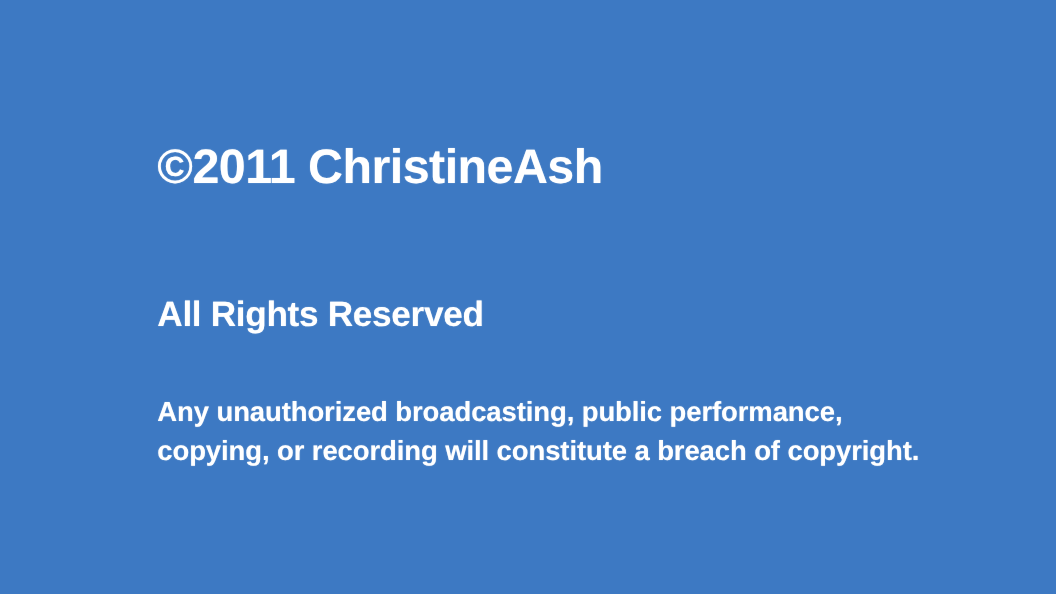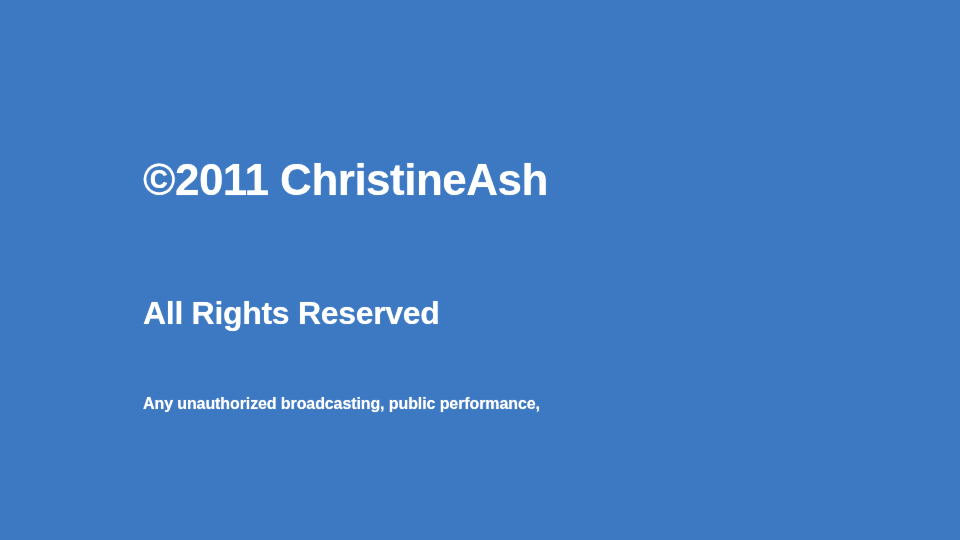--- a/index.html
+++ b/index.html
@@ -34,21 +34,20 @@
     width: 790px;
   }
 
   .line {
     color: #ffffff;
     font-weight: bold;
     white-space: pre;
     letter-spacing: -0.2px;
     
     text-shadow: 0 0 1.1px rgba(255, 255, 255, 0.55);
-    margin-top: 28px;
   }
 
   
   .headline {
     position: absolute;
     top: 126px;
     font-size: 44px;
     line-height: 52px;
     letter-spacing: -0.5px;
   }
@@ -62,35 +61,36 @@
     letter-spacing: -0.3px;
   }
 
   
   .notice {
     position: absolute;
     top: 358px;
   }
 
   .notice .line {
-    font-size: 16px;
+    font-size: 25px;
     line-height: 35px;
     letter-spacing: -0.1px;
   }
 </style>
 </head>
 <body>
 
 <div class="slate">
 
   <div class="text-stack">
 
     <div class="line headline">©2011 ChristineAsh</div>
 
     <div class="line subline">All Rights Reserved</div>
 
     <div class="notice">
       <div class="line">Any unauthorized broadcasting, public performance,</div>
+      <div class="line">copying, or recording will constitute a breach of copyright.</div>
     </div>
 
   </div>
 
 </div>
 
 </body></html>

